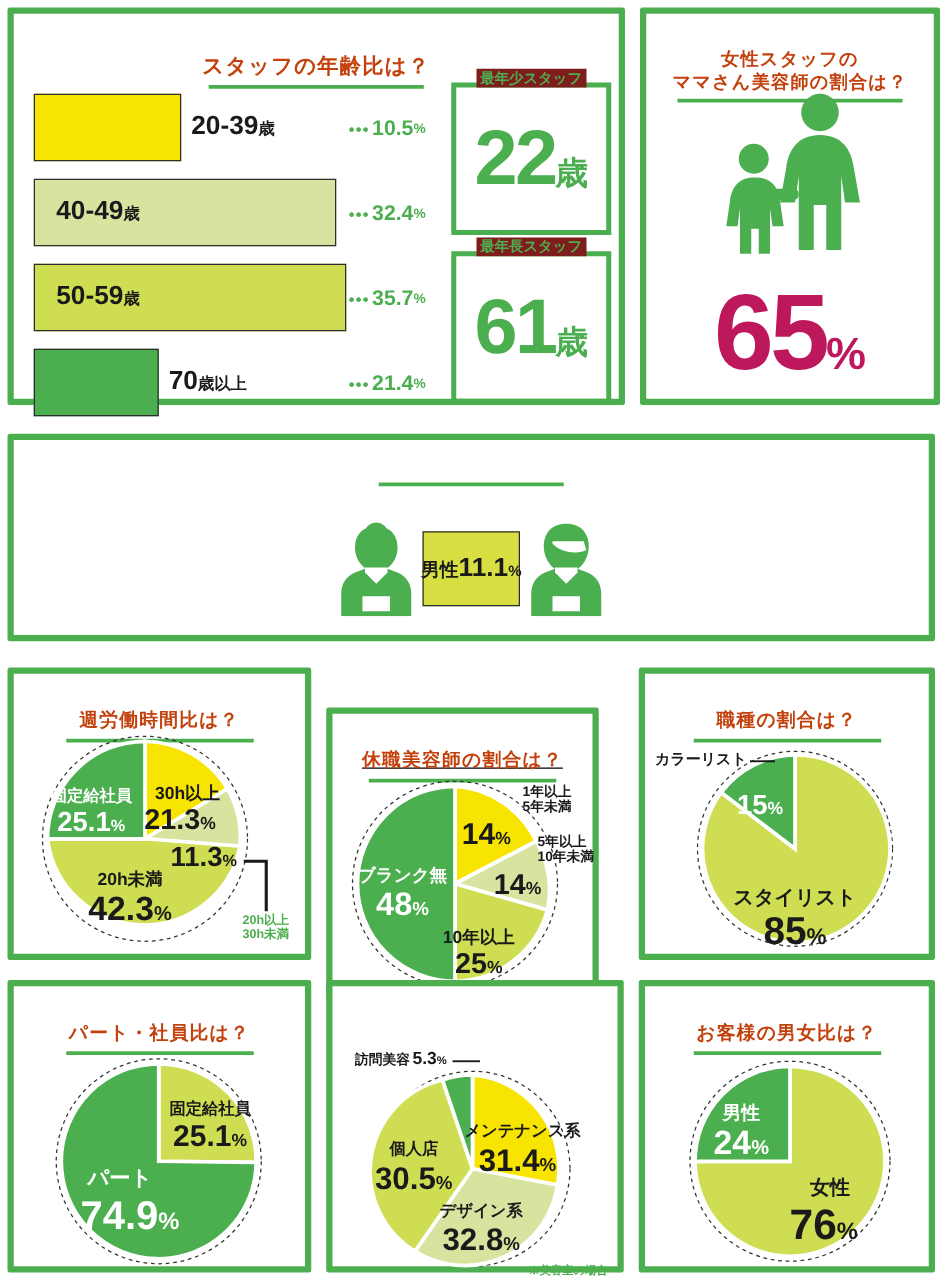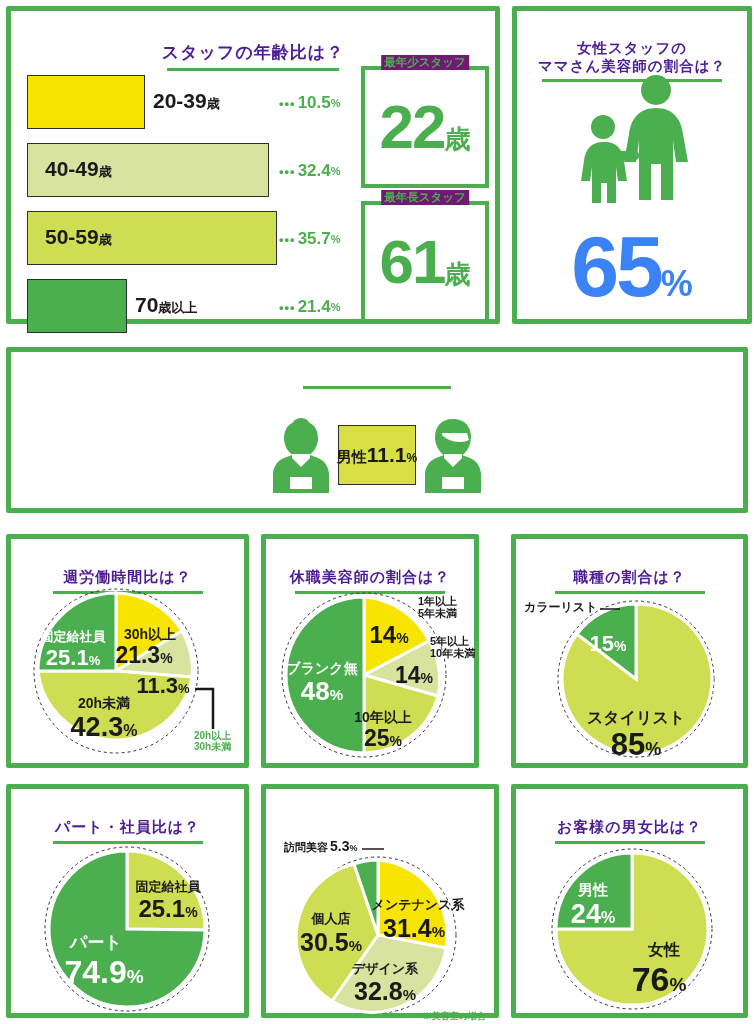--- a/index.html
+++ b/index.html
@@ -15,21 +15,21 @@
   .panel {
     position: absolute;
     background: #ffffff;
     border: 5px solid #4caf4f;
     border-radius: 2px;
   }
 
   
   .ptitle {
     text-align: center;
-    color: #4c1d95;
+    color: #c2410c;
     font-weight: bold;
     letter-spacing: 1px;
     line-height: 1.25;
     white-space: pre-line;
   }
   .ptitle .uline {
     display: block;
     height: 3px;
     background: #4caf4f;
     margin: 4px auto 0 auto;
@@ -63,40 +63,40 @@
   .pctsign { font-size: 11px; }
 
   
   .agebox { position: absolute; width: 128px; height: 122px; }
   .agebox .frame {
     position: absolute; inset: 0;
     border: 4px solid #4caf4f;
   }
   .agebox .cap {
     position: absolute; top: -11px; left: 50%; transform: translateX(-50%);
-    background: #701a75; padding: 0 3px;
+    background: #7f1d1d; padding: 0 3px;
     color: #4caf4f; font-size: 11.5px; font-weight: bold; white-space: nowrap;
   }
   .agebox .val {
     position: absolute; left: 0; right: 0; top: 50%; transform: translateY(-50%);
     text-align: center; color: #4caf4f; font-weight: bold; line-height: 1;
   }
   .agebox .val .n { font-size: 62px; letter-spacing: -2px; }
   .agebox .val .u { font-size: 26px; }
   #ab-young { left: 350px; top: 55px; }
   #ab-old   { left: 350px; top: 190px; }
 
   
   #p-mom { left: 512px; top: 6px; width: 240px; height: 318px; }
   #p-mom .ptitle { font-size: 14.5px; margin-top: 10px; }
   #p-mom .ptitle .uline { width: 180px; }
   #p-mom .figure { position: absolute; left: 50%; top: 62px; transform: translateX(-50%); }
   #p-mom .bignum {
     position: absolute; left: 0; right: 0; bottom: 10px;
-    text-align: center; color: #3b82f6; font-weight: bold; line-height: 1; margin-top: 35px;
+    text-align: center; color: #be185d; font-weight: bold; line-height: 1; margin-top: 35px;
   }
   #p-mom .bignum .n { font-size: 86px; letter-spacing: -3px; }
   #p-mom .bignum .u { font-size: 36px; }
 
   
   #p-sgender { left: 6px; top: 347px; width: 742px; height: 166px; }
   #p-sgender .ptitle { font-size: 17px; margin-top: 9px; }
   #p-sgender .ptitle .uline { width: 148px; }
   .gwrap { position: absolute; left: 0; right: 0; top: 63px; height: 80px;
            display: flex; align-items: center; justify-content: center; }
@@ -110,21 +110,21 @@
   .female .lbl .t { font-size: 25px; }
   .female .lbl .n { font-size: 35px; }
   .female .lbl .s { font-size: 20px; }
   .male .lbl .t { font-size: 15px; }
   .male .lbl .n { font-size: 21px; }
   .male .lbl .s { font-size: 12px; }
 
   
   .pie-panel { height: 234px; }
   #p-hours  { left: 6px;   top: 534px; width: 243px; }
-  #p-blank  { left: 261px; top: 534px; width: 218px; }
+  #p-blank  { left: 261px; top: 566px; width: 218px; text-decoration: underline; }
   #p-role   { left: 511px; top: 534px; width: 237px; }
   #p-part   { left: 6px;   top: 784px; width: 243px; }
   #p-prev   { left: 261px; top: 784px; width: 238px; }
   #p-cgender{ left: 511px; top: 784px; width: 237px; }
   .pie-panel .ptitle { font-size: 15px; margin-top: 10px; }
   .pie-panel .ptitle .uline { width: 150px; }
 
   .piebox { position: absolute; left: 0; right: 0; top: 44px; bottom: 0; }
   svg.pie { display: block; margin: 0 auto; overflow: visible; }
 

